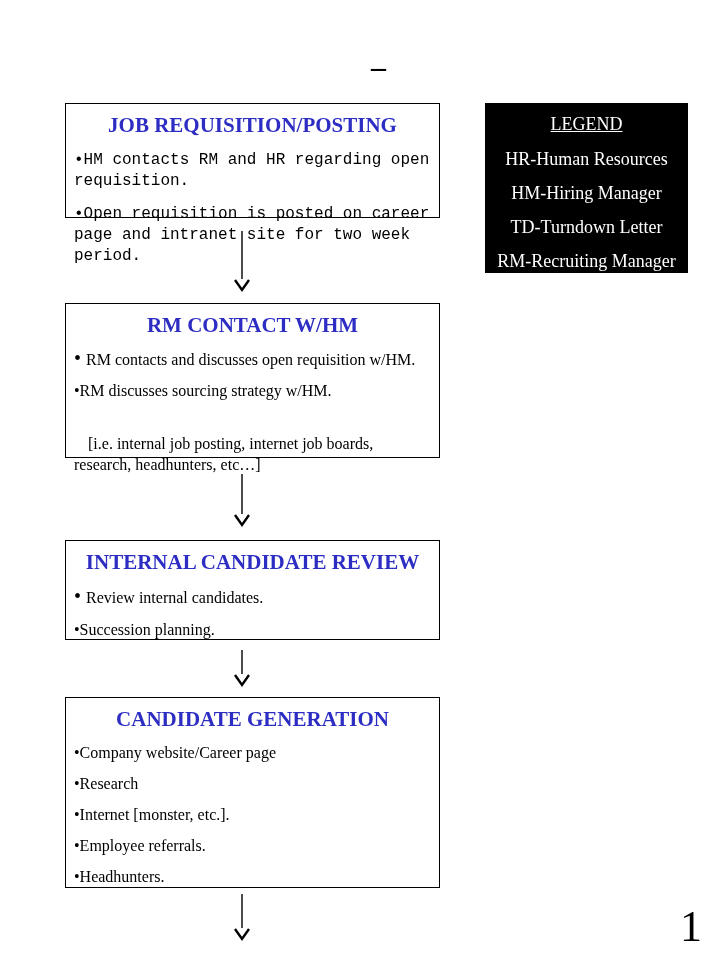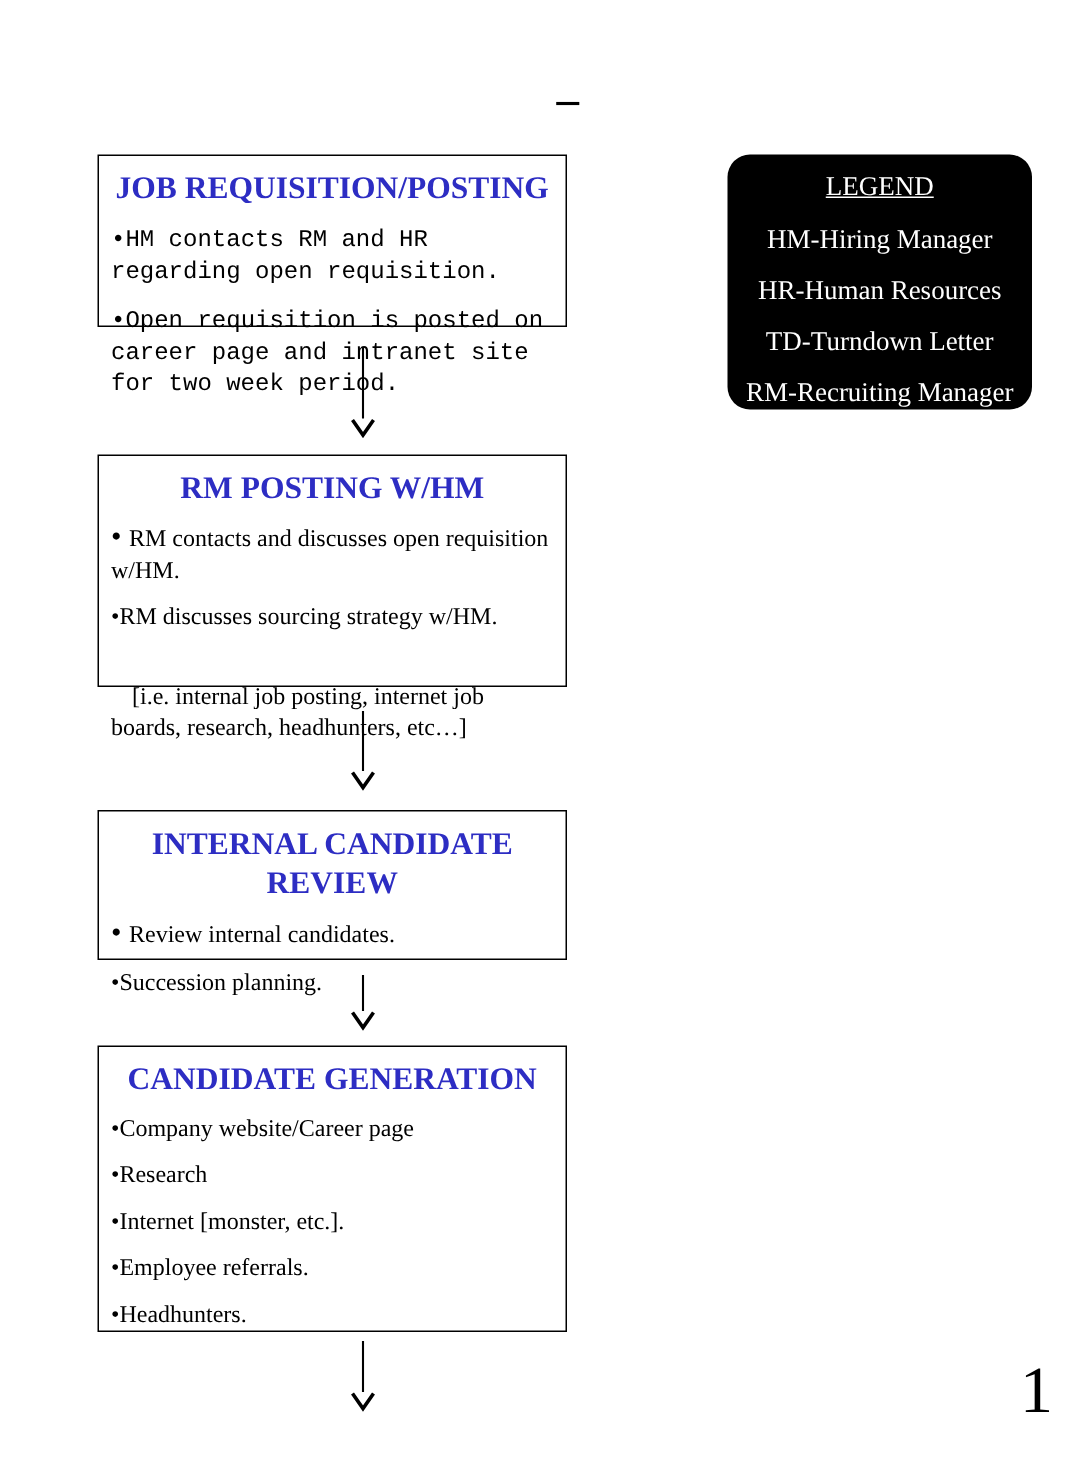--- a/index.html
+++ b/index.html
@@ -14,21 +14,21 @@
   .title-dash {
     position: absolute;
     left: 371px;
     top: 50px;
     font: bold 30px "Liberation Serif", serif;
     color: #000;
   }
   .fbox {
     position: absolute;
     left: 65px;
-    width: 313px;
+    width: 375px;
     border: 1.5px solid #000;
     background: #ffffff;
     box-sizing: border-box;
   }
   #box1 { top: 103px; height: 115px; }
   #box2 { top: 303px; height: 155px; }
   #box3 { top: 540px; height: 100px; }
   #box4 { top: 697px; height: 191px; }
   .fbox-title {
     text-align: center;
@@ -57,21 +57,20 @@
   .legend {
     position: absolute;
     left: 485px;
     top: 103px;
     width: 203px;
     height: 170px;
     background: #000000;
     color: #ffffff;
     text-align: center;
     box-sizing: border-box;
-    border-radius: 15px;
   }
   .legend-title {
     font-size: 18px;
     line-height: 22px;
     margin-top: 10px;
     text-decoration: underline;
   }
   .legend-entry {
     font-size: 18px;
     line-height: 20px;
@@ -103,21 +102,21 @@
     <div class="bullet-line">HM contacts RM and HR regarding open requisition.</div>
     <div class="bullet-line">Open requisition is posted on career page and intranet site for two week period.</div>
   </div>
 
   <svg class="arrow" id="arrow1" width="20" height="62" viewBox="0 0 20 62">
     <line x1="10" y1="0" x2="10" y2="48" stroke="#000" stroke-width="1.4"></line>
     <polyline points="3,49 10,59 17,49" fill="none" stroke="#000" stroke-width="2.4"></polyline>
   </svg>
 
   <div class="fbox" id="box2">
-    <div class="fbox-title">RM POSTING W/HM</div>
+    <div class="fbox-title">RM CONTACT W/HM</div>
     <div class="bullet-line lead">RM contacts and discusses open requisition w/HM.</div>
     <div class="bullet-line">RM discusses sourcing strategy w/HM.</div>
     <div class="bullet-line plain">[i.e. internal job posting, internet job boards, research, headhunters, etc…]</div>
   </div>
 
   <svg class="arrow" id="arrow2" width="20" height="54" viewBox="0 0 20 54">
     <line x1="10" y1="0" x2="10" y2="40" stroke="#000" stroke-width="1.4"></line>
     <polyline points="3,41 10,51 17,41" fill="none" stroke="#000" stroke-width="2.4"></polyline>
   </svg>
 
@@ -141,21 +140,21 @@
     <div class="bullet-line">Headhunters.</div>
   </div>
 
   <svg class="arrow" id="arrow4" width="20" height="48" viewBox="0 0 20 48">
     <line x1="10" y1="0" x2="10" y2="34" stroke="#000" stroke-width="1.4"></line>
     <polyline points="3,35 10,45 17,35" fill="none" stroke="#000" stroke-width="2.4"></polyline>
   </svg>
 
   <div class="legend">
     <div class="legend-title">LEGEND</div>
+    <div class="legend-entry">HR-Human Resources</div>
     <div class="legend-entry">HM-Hiring Manager</div>
-    <div class="legend-entry">HR-Human Resources</div>
     <div class="legend-entry">TD-Turndown Letter</div>
     <div class="legend-entry">RM-Recruiting Manager</div>
   </div>
 
   <div class="page-num">1</div>
 
 </div>
 
 </body></html>

